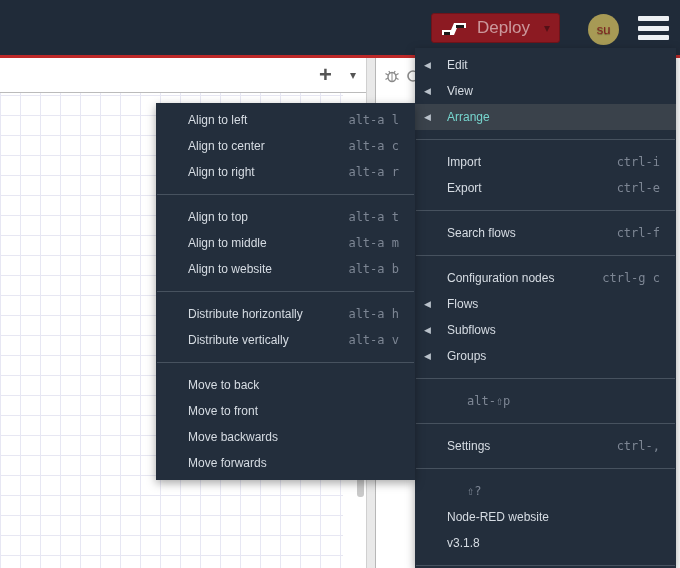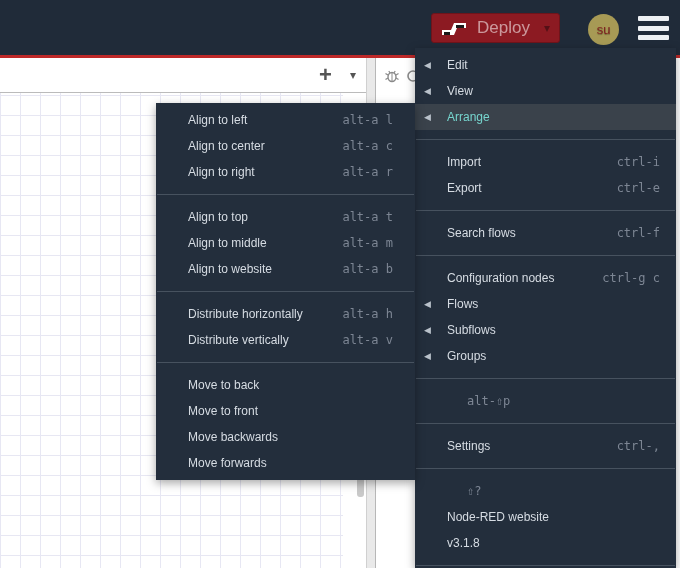--- a/index.html
+++ b/index.html
@@ -60,21 +60,21 @@
   .main-menu{left:415px;top:48px;width:261px;height:520px;}
   .sub-menu{left:156px;top:103px;width:259px;height:377px;z-index:6;}
   .mi{position:relative;height:26px;line-height:26px;display:flex;align-items:center;
     padding:0 10px 0 32px;cursor:pointer;}
   .mi .arrow{position:absolute;left:9px;top:0;height:26px;line-height:26px;
     font-size:9px;color:#b9c1ca;}
   .mi .lbl{flex:1;font-size:12px;color:#d6dce3;white-space:nowrap;overflow:hidden;}
   .mi .sc{font-family:"DejaVu Sans Mono",monospace;font-size:12px;color:#7d8694;
     margin-left:20px;white-space:nowrap;}
   .main-menu .mi{padding-right:16px;}
-  .sub-menu .mi{padding-right:22px;}
+  .sub-menu .mi{padding-right:16px;}
   .mi.sel{background:var(--menu-highlight-bg);}
   .mi.sel .lbl{color:var(--accent-teal);}
   .msep{border-top:1px solid #47525f;margin:9px 1px;height:0;}
 </style>
 </head>
 <body>
 
 <div class="screen">
 
   <div class="header">

